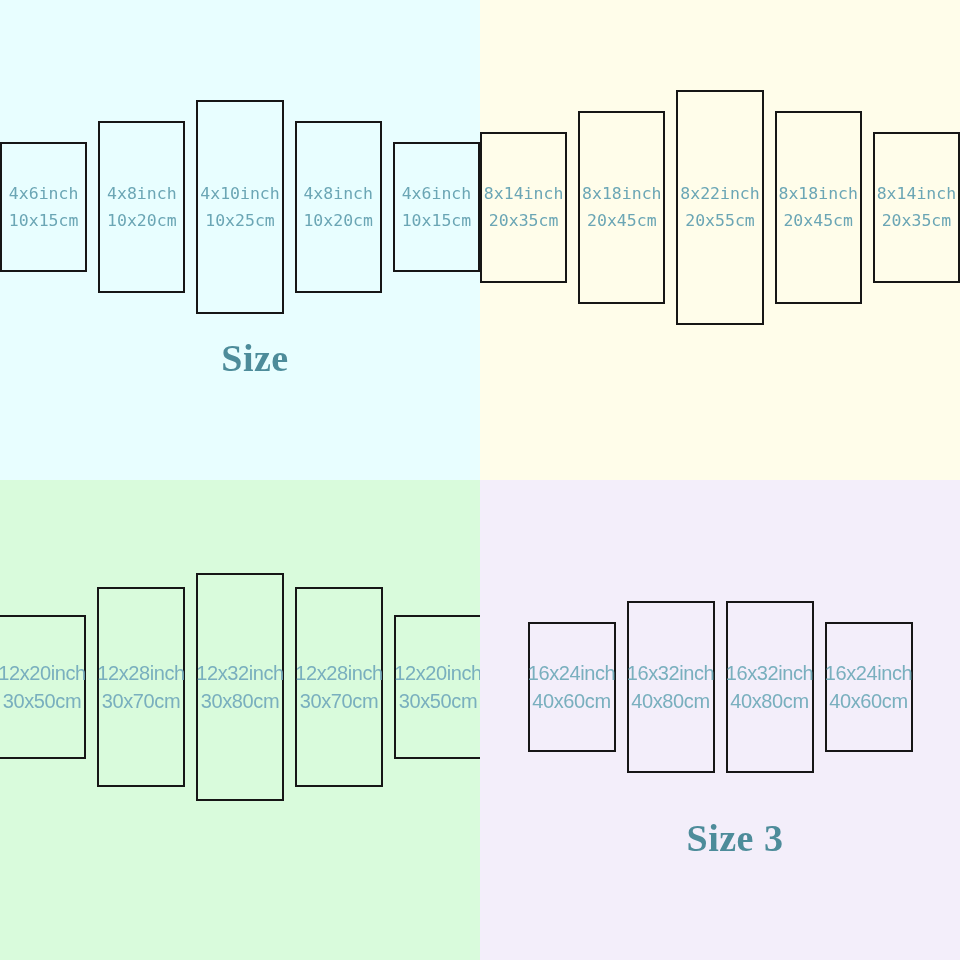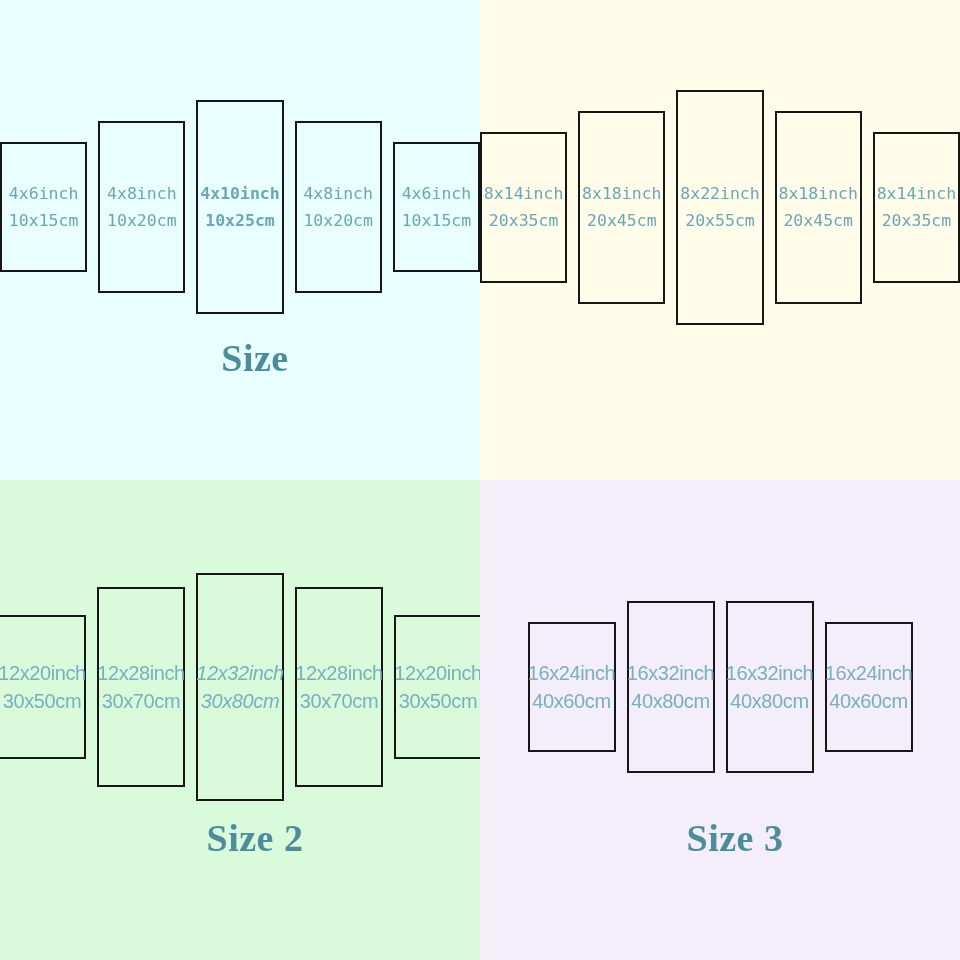--- a/index.html
+++ b/index.html
@@ -83,21 +83,21 @@
   <section class="quadrant font-mono" style="background: rgb(232, 254, 255);">
     <div class="panels">
         <div class="panel" style="height: 126px;">
           <div class="line">4x6inch</div>
           <div class="line">10x15cm</div>
         </div>
         <div class="panel" style="height: 168px;">
           <div class="line">4x8inch</div>
           <div class="line">10x20cm</div>
         </div>
-        <div class="panel" style="height: 210px; font-weight: bold;">
+        <div class="panel" style="height: 210px;">
           <div class="line">4x10inch</div>
           <div class="line">10x25cm</div>
         </div>
         <div class="panel" style="height: 168px;">
           <div class="line">4x8inch</div>
           <div class="line">10x20cm</div>
         </div>
         <div class="panel" style="height: 126px;">
           <div class="line">4x6inch</div>
           <div class="line">10x15cm</div>
@@ -134,34 +134,33 @@
   <section class="quadrant font-sans" style="background: rgb(217, 251, 220);">
     <div class="panels">
         <div class="panel" style="height: 140px;">
           <div class="line">12x20inch</div>
           <div class="line">30x50cm</div>
         </div>
         <div class="panel" style="height: 196px;">
           <div class="line">12x28inch</div>
           <div class="line">30x70cm</div>
         </div>
-        <div class="panel" style="height: 224px; font-style: italic;">
+        <div class="panel" style="height: 224px;">
           <div class="line">12x32inch</div>
           <div class="line">30x80cm</div>
         </div>
         <div class="panel" style="height: 196px;">
           <div class="line">12x28inch</div>
           <div class="line">30x70cm</div>
         </div>
         <div class="panel" style="height: 140px;">
           <div class="line">12x20inch</div>
           <div class="line">30x50cm</div>
         </div>
       </div>
-    <h2 class="title">Size 2</h2>
   </section>
 
   <section class="quadrant font-sans" style="background: rgb(243, 238, 250);">
     <div class="panels">
         <div class="panel" style="height: 126px;">
           <div class="line">16x24inch</div>
           <div class="line">40x60cm</div>
         </div>
         <div class="panel" style="height: 168px;">
           <div class="line">16x32inch</div>

